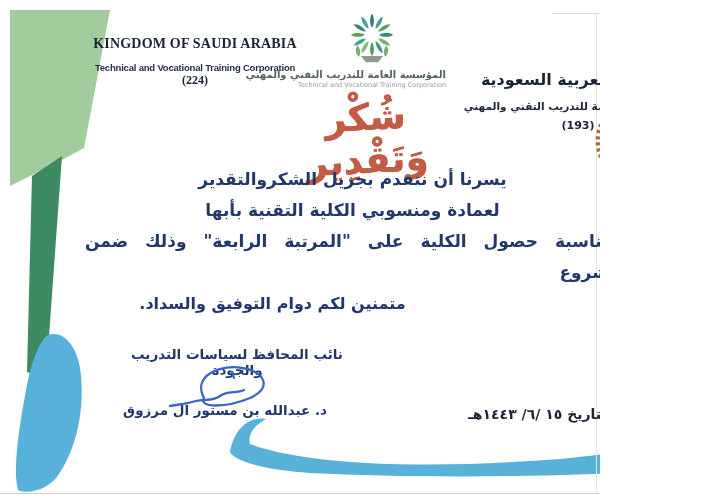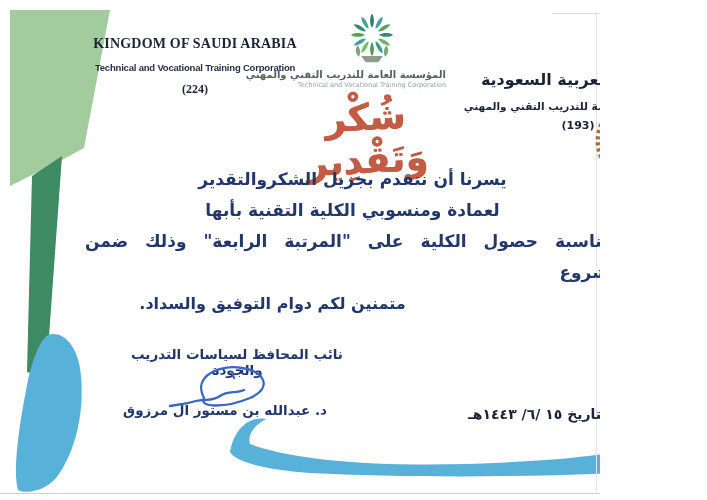--- a/index.html
+++ b/index.html
@@ -5,21 +5,21 @@
   html,body{margin:0;padding:0;background:#fff;}
   .page{position:relative;width:600px;height:500px;background:#ffffff;overflow:hidden;
         font-family:"DejaVu Sans",sans-serif;}
   .deco{position:absolute;left:0;top:0;z-index:0;}
   .layer{position:absolute;z-index:1;}
 
   
   .hdr-left{left:88px;top:36px;width:214px;text-align:center;color:#1b2336;}
   .hl1{font-family:"Liberation Serif",serif;font-weight:bold;font-size:14px;letter-spacing:.2px;}
   .hl2{font-family:"Liberation Sans",sans-serif;font-weight:bold;font-size:9.5px;margin-top:10px;letter-spacing:-.2px;color:#242e48;}
-  .hl3{font-family:"Liberation Serif",serif;font-weight:bold;font-size:12px;margin-top:9px;}
+  .hl3{font-family:"Liberation Serif",serif;font-weight:bold;font-size:12px;}
 
   
   .hdr-center{left:298px;top:12px;width:148px;text-align:center;}
   .hc-ar{direction:rtl;font-size:10px;font-weight:bold;color:#55625f;margin-top:1px;white-space:nowrap;}
   .hc-en{font-size:6.5px;color:#98a19d;margin-top:1px;white-space:nowrap;}
 
   
   .hdr-right{left:482px;top:34px;width:192px;text-align:center;color:#1b2336;direction:rtl;margin-top:36px;}
   .hr1{font-size:16px;font-weight:bold;white-space:nowrap;}
   .hr2{font-size:10.5px;font-weight:bold;margin-top:11px;white-space:nowrap;}

